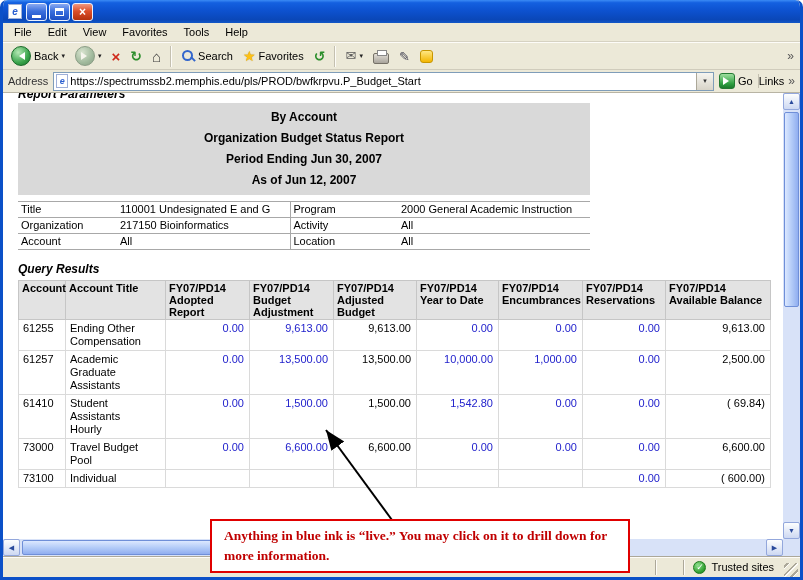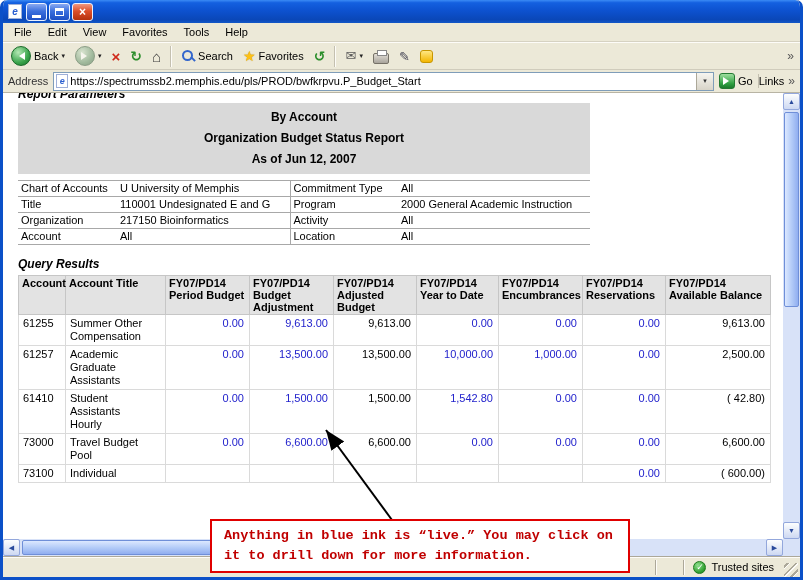--- a/index.html
+++ b/index.html
@@ -128,21 +128,21 @@
   .sb-trusted{ display:flex; align-items:center; gap:5px; padding:0 8px 0 6px; }
   .shield{ width:13px; height:13px; border-radius:50%; border:1px solid #1d7a1d; color:#fff; font-size:9px;
     font-weight:bold; display:flex; align-items:center; justify-content:center;
     background:radial-gradient(circle at 35% 30%, #8fe08f, #2f9e2f 70%, #1d7a1d); }
   .grip{ width:14px; height:14px; margin-left:2px; align-self:flex-end;
     background:repeating-linear-gradient(-45deg, transparent 0 3px, #fdfcf8 3px 4px, #aca899 4px 6px); }
 
   
   .annotation{ position:absolute; left:207px; top:519px; width:420px; height:54px; z-index:50;
     background:#fff; border:2px solid #e00000; padding:5px 8px 0 12px;
-    font-family:Liberation Mono, monospace; font-weight:bold; font-size:13.5px;
+    font-family:Liberation Serif, serif; font-weight:bold; font-size:13.5px;
     line-height:20px; color:#c00000; }
   .arrow-overlay{ position:absolute; left:0; top:0; z-index:49; pointer-events:none; }
 </style>
 </head>
 <body>
 
 <div class="window">
 
   <div class="titlebar">
     <span class="title-icon">e</span>
@@ -237,36 +237,31 @@
     </span>
   </div>
 
   <div class="content">
     <div class="page">
       <div class="page-inner">
         <div class="h-italic">Report Parameters</div>
         <div class="report-box">
             <div class="rt-line">By Account</div>
             <div class="rt-line">Organization Budget Status Report</div>
+            <div class="rt-line">Period Ending Jun 30, 2007</div>
             <div class="rt-line">As of Jun 12, 2007</div>
           </div>
         <table class="params-table">
           <colgroup>
               <col style="width:99px">
               <col style="width:173px">
               <col style="width:108px">
               <col style="width:192px">
             </colgroup>
           <tbody>
-              <tr>
-                <td class="pl">Chart of Accounts</td>
-                <td class="pv">U University of Memphis</td>
-                <td class="pl pl2">Commitment Type</td>
-                <td class="pv">All</td>
-              </tr>
               <tr>
                 <td class="pl">Title</td>
                 <td class="pv">110001 Undesignated E and G</td>
                 <td class="pl pl2">Program</td>
                 <td class="pv">2000 General Academic Instruction</td>
               </tr>
               <tr>
                 <td class="pl">Organization</td>
                 <td class="pv">217150 Bioinformatics</td>
                 <td class="pl pl2">Activity</td>
@@ -296,21 +291,21 @@
           <thead>
               <tr>
                 <th>
                   <div>Account</div>
                 </th>
                 <th>
                   <div>Account Title</div>
                 </th>
                 <th>
                   <div>FY07/PD14</div>
-                  <div>Period Budget</div>
+                  <div>Adopted Report</div>
                 </th>
                 <th>
                   <div>FY07/PD14</div>
                   <div>Budget Adjustment</div>
                 </th>
                 <th>
                   <div>FY07/PD14</div>
                   <div>Adjusted Budget</div>
                 </th>
                 <th>
@@ -328,21 +323,21 @@
                 <th>
                   <div>FY07/PD14</div>
                   <div>Available Balance</div>
                 </th>
               </tr>
             </thead>
           <tbody>
               <tr>
                 <td class="acct">61255</td>
                 <td class="atitle">
-                  <div>Summer Other</div>
+                  <div>Ending Other</div>
                   <div>Compensation</div>
                 </td>
                 <td class="num live">0.00</td>
                 <td class="num live">9,613.00</td>
                 <td class="num">9,613.00</td>
                 <td class="num live">0.00</td>
                 <td class="num live">0.00</td>
                 <td class="num live">0.00</td>
                 <td class="num">9,613.00</td>
               </tr>
@@ -367,21 +362,21 @@
                   <div>Student</div>
                   <div>Assistants</div>
                   <div>Hourly</div>
                 </td>
                 <td class="num live">0.00</td>
                 <td class="num live">1,500.00</td>
                 <td class="num">1,500.00</td>
                 <td class="num live">1,542.80</td>
                 <td class="num live">0.00</td>
                 <td class="num live">0.00</td>
-                <td class="num">( 42.80)</td>
+                <td class="num">( 69.84)</td>
               </tr>
               <tr>
                 <td class="acct">73000</td>
                 <td class="atitle">
                   <div>Travel Budget</div>
                   <div>Pool</div>
                 </td>
                 <td class="num live">0.00</td>
                 <td class="num live">6,600.00</td>
                 <td class="num">6,600.00</td>

